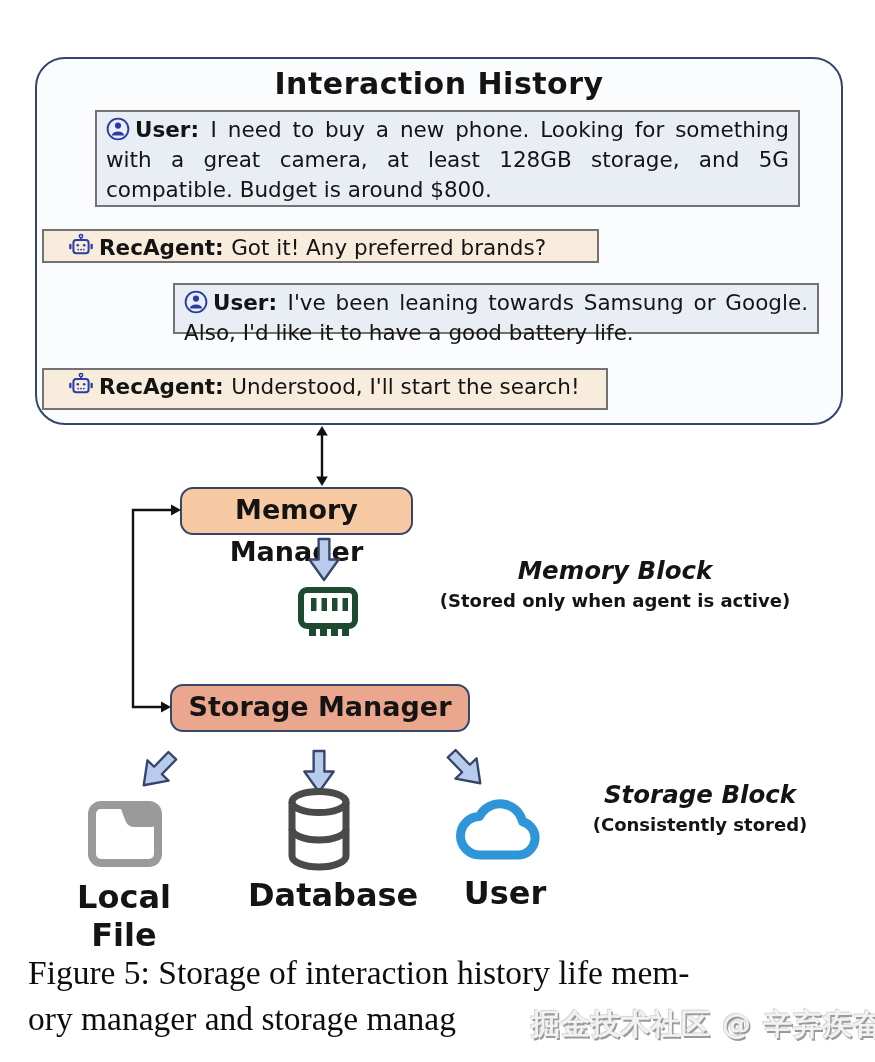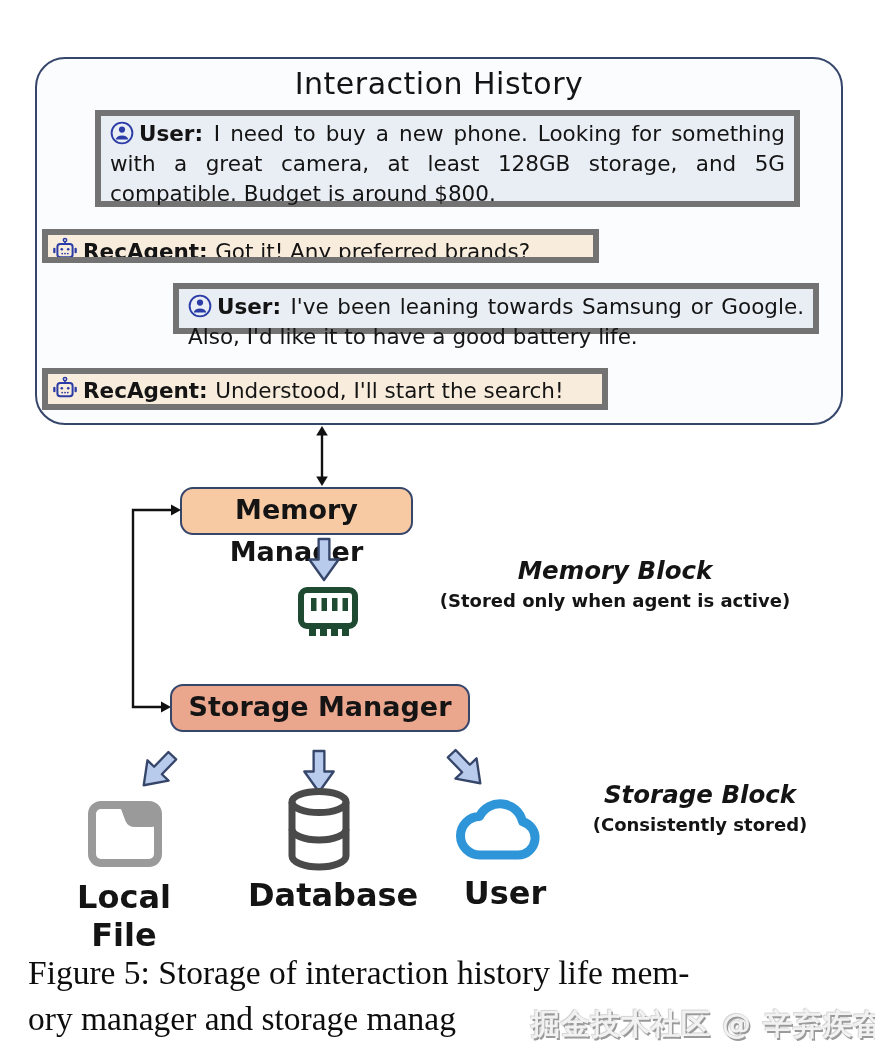--- a/index.html
+++ b/index.html
@@ -8,30 +8,30 @@
     font-family:"DejaVu Sans",sans-serif;color:#111;overflow:hidden;
   }
   
   .outer-box{
     position:absolute;left:35px;top:57px;width:808px;height:368px;
     box-sizing:border-box;border:2.5px solid #36466b;border-radius:30px;
     background:#fafcfe;
   }
   .ih-title{
     position:absolute;left:35px;top:66px;width:808px;text-align:center;
-    font-size:30px;font-weight:400;letter-spacing:.5px;color:#141414;
+    font-size:30px;font-weight:700;letter-spacing:.5px;color:#141414;
   }
   .msg{
-    position:absolute;box-sizing:border-box;border:6px solid #737373;
+    position:absolute;box-sizing:border-box;border:2px solid #737373;
     font-size:21.5px;line-height:30px;color:#141414;
     text-align:justify;padding:3px 9px;
   }
   .msg .spk{font-weight:700;}
   .msg-user{background:#e9eef4;}
-  .msg-agent{background:#f8ecdc;white-space:nowrap;overflow:hidden;line-height:27px;padding:2px 4px;}
+  .msg-agent{background:#f8ecdc;white-space:nowrap;overflow:hidden;line-height:27px;padding:2px 24px;}
   .msg svg{vertical-align:-4px;margin-right:5px;}
   #msg-user-1{left:95px;top:110px;width:705px;height:97px;}
   #msg-agent-1{left:42px;top:229px;width:557px;height:34px;}
   #msg-user-2{left:173px;top:283px;width:646px;height:51px;}
   #msg-agent-2{left:42px;top:368px;width:566px;height:42px;}
   
   .node{
     position:absolute;box-sizing:border-box;border:2.5px solid #36466b;
     border-radius:13px;text-align:center;font-size:27px;font-weight:600;
     color:#141414;

